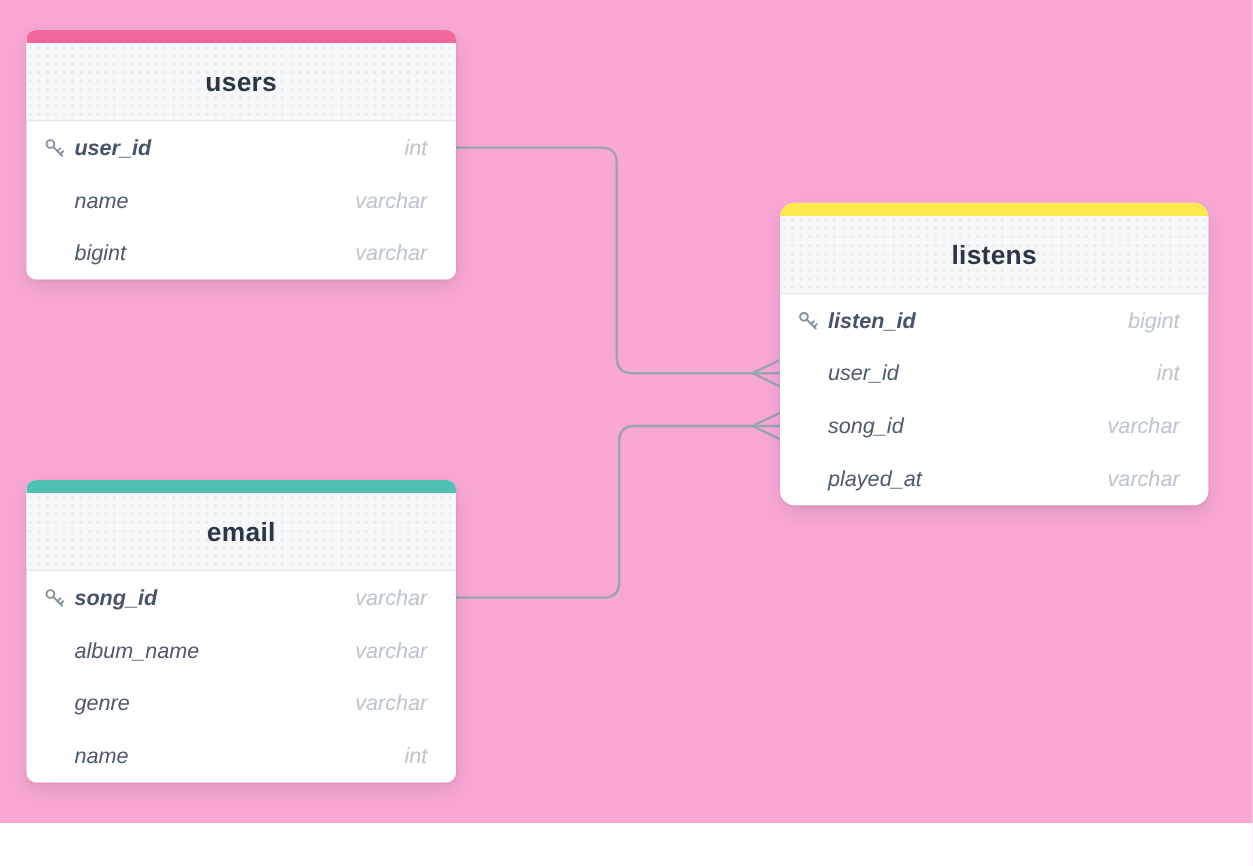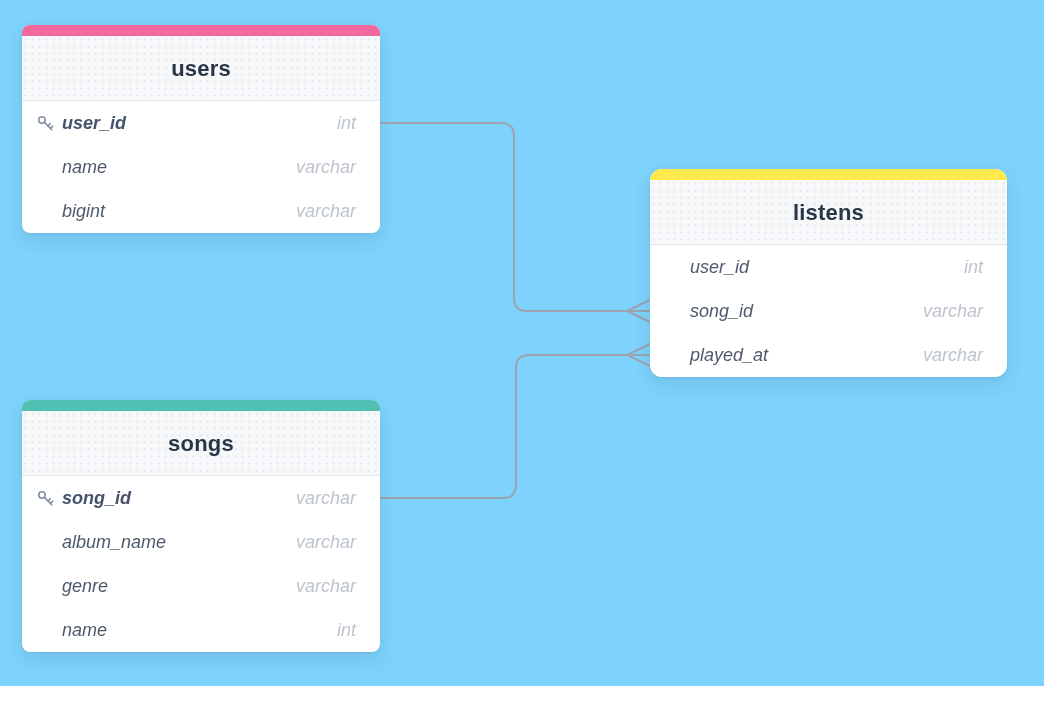--- a/index.html
+++ b/index.html
@@ -79,21 +79,21 @@
   }
   .field-type {
     margin-left: auto;
     font-size: 18px;
     color: #bdc4ce;
   }
 </style>
 </head>
 <body>
 
-<div id="canvas" style="background: #7dd3fc; width: 1044px; height: 686px;">
+<div id="canvas" style="background: #f9a8d4; width: 1044px; height: 686px;">
   <svg id="connectors">
       <path d="M380 123 L501 123 Q514 123 514 136 L514 298 Q514 311 527 311 L627 311 M627 311 L650 300 M627 311 L650 311 M627 311 L650 322" stroke="#9aa4b1"></path>
       <path d="M380 498 L503 498 Q516 498 516 485 L516 368 Q516 355 529 355 L627 355 M627 355 L650 344 M627 355 L650 355 M627 355 L650 366" stroke="#9aa4b1"></path>
     </svg>
   <div id="tables">
   <div class="table-card" style="left: 22px; top: 25px; width: 358px;">
     <div class="accent-bar" style="background: rgb(242, 104, 156);"></div>
     <div class="table-header">
       <span class="table-title">users</span>
     </div>
@@ -138,20 +138,32 @@
   </div>
 </div>
   </div>
 
   <div class="table-card" style="left: 650px; top: 169px; width: 357px; border-radius: 12px;">
     <div class="accent-bar" style="background: rgb(255, 233, 77);"></div>
     <div class="table-header">
       <span class="table-title">listens</span>
     </div>
     <div class="table-rows">
+  <div class="field-row pk">
+    <span class="key-slot">
+      <svg class="key-icon" width="19" height="19" viewBox="0 0 20 20" fill="none" stroke="#8391a2" stroke-width="1.7" stroke-linecap="round" stroke-linejoin="round">
+        <circle cx="6.3" cy="6.3" r="3.4"></circle>
+        <path d="M8.8 8.8 L16.6 16.6"></path>
+        <path d="M12.6 12.6 L15 10.2"></path>
+        <path d="M15.1 15.1 L17.5 12.7"></path>
+      </svg>
+    </span>
+    <span class="field-name">listen_id</span>
+    <span class="field-type">bigint</span>
+  </div>
 
   <div class="field-row">
     <span class="key-slot">
       <svg class="key-icon" width="19" height="19" viewBox="0 0 20 20" fill="none" stroke="#8391a2" stroke-width="1.7" stroke-linecap="round" stroke-linejoin="round">
         <circle cx="6.3" cy="6.3" r="3.4"></circle>
         <path d="M8.8 8.8 L16.6 16.6"></path>
         <path d="M12.6 12.6 L15 10.2"></path>
         <path d="M15.1 15.1 L17.5 12.7"></path>
       </svg>
     </span>
@@ -183,21 +195,21 @@
     </span>
     <span class="field-name">played_at</span>
     <span class="field-type">varchar</span>
   </div>
 </div>
   </div>
 
   <div class="table-card" style="left: 22px; top: 400px; width: 358px;">
     <div class="accent-bar" style="background: rgb(79, 192, 178);"></div>
     <div class="table-header">
-      <span class="table-title">songs</span>
+      <span class="table-title">email</span>
     </div>
     <div class="table-rows">
   <div class="field-row pk">
     <span class="key-slot">
       <svg class="key-icon" width="19" height="19" viewBox="0 0 20 20" fill="none" stroke="#8391a2" stroke-width="1.7" stroke-linecap="round" stroke-linejoin="round">
         <circle cx="6.3" cy="6.3" r="3.4"></circle>
         <path d="M8.8 8.8 L16.6 16.6"></path>
         <path d="M12.6 12.6 L15 10.2"></path>
         <path d="M15.1 15.1 L17.5 12.7"></path>
       </svg>

